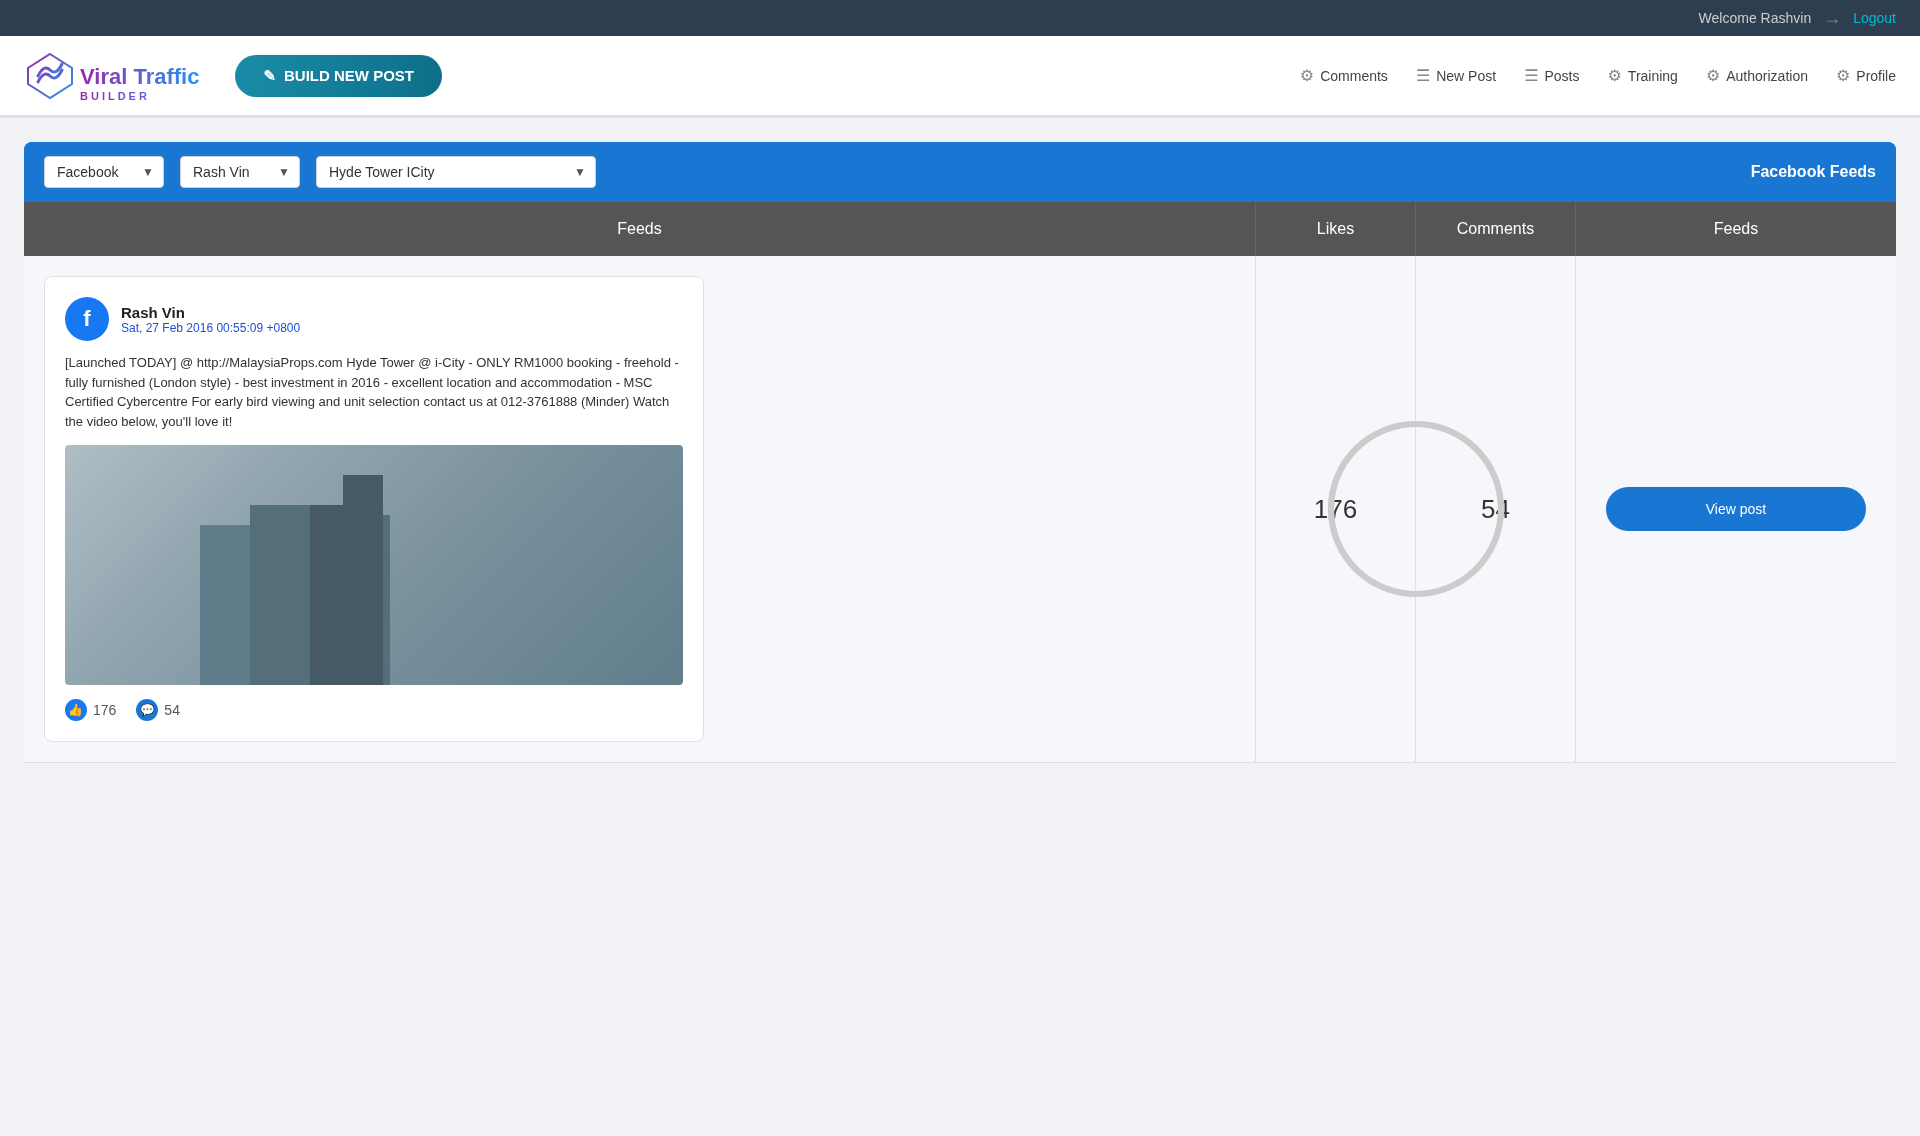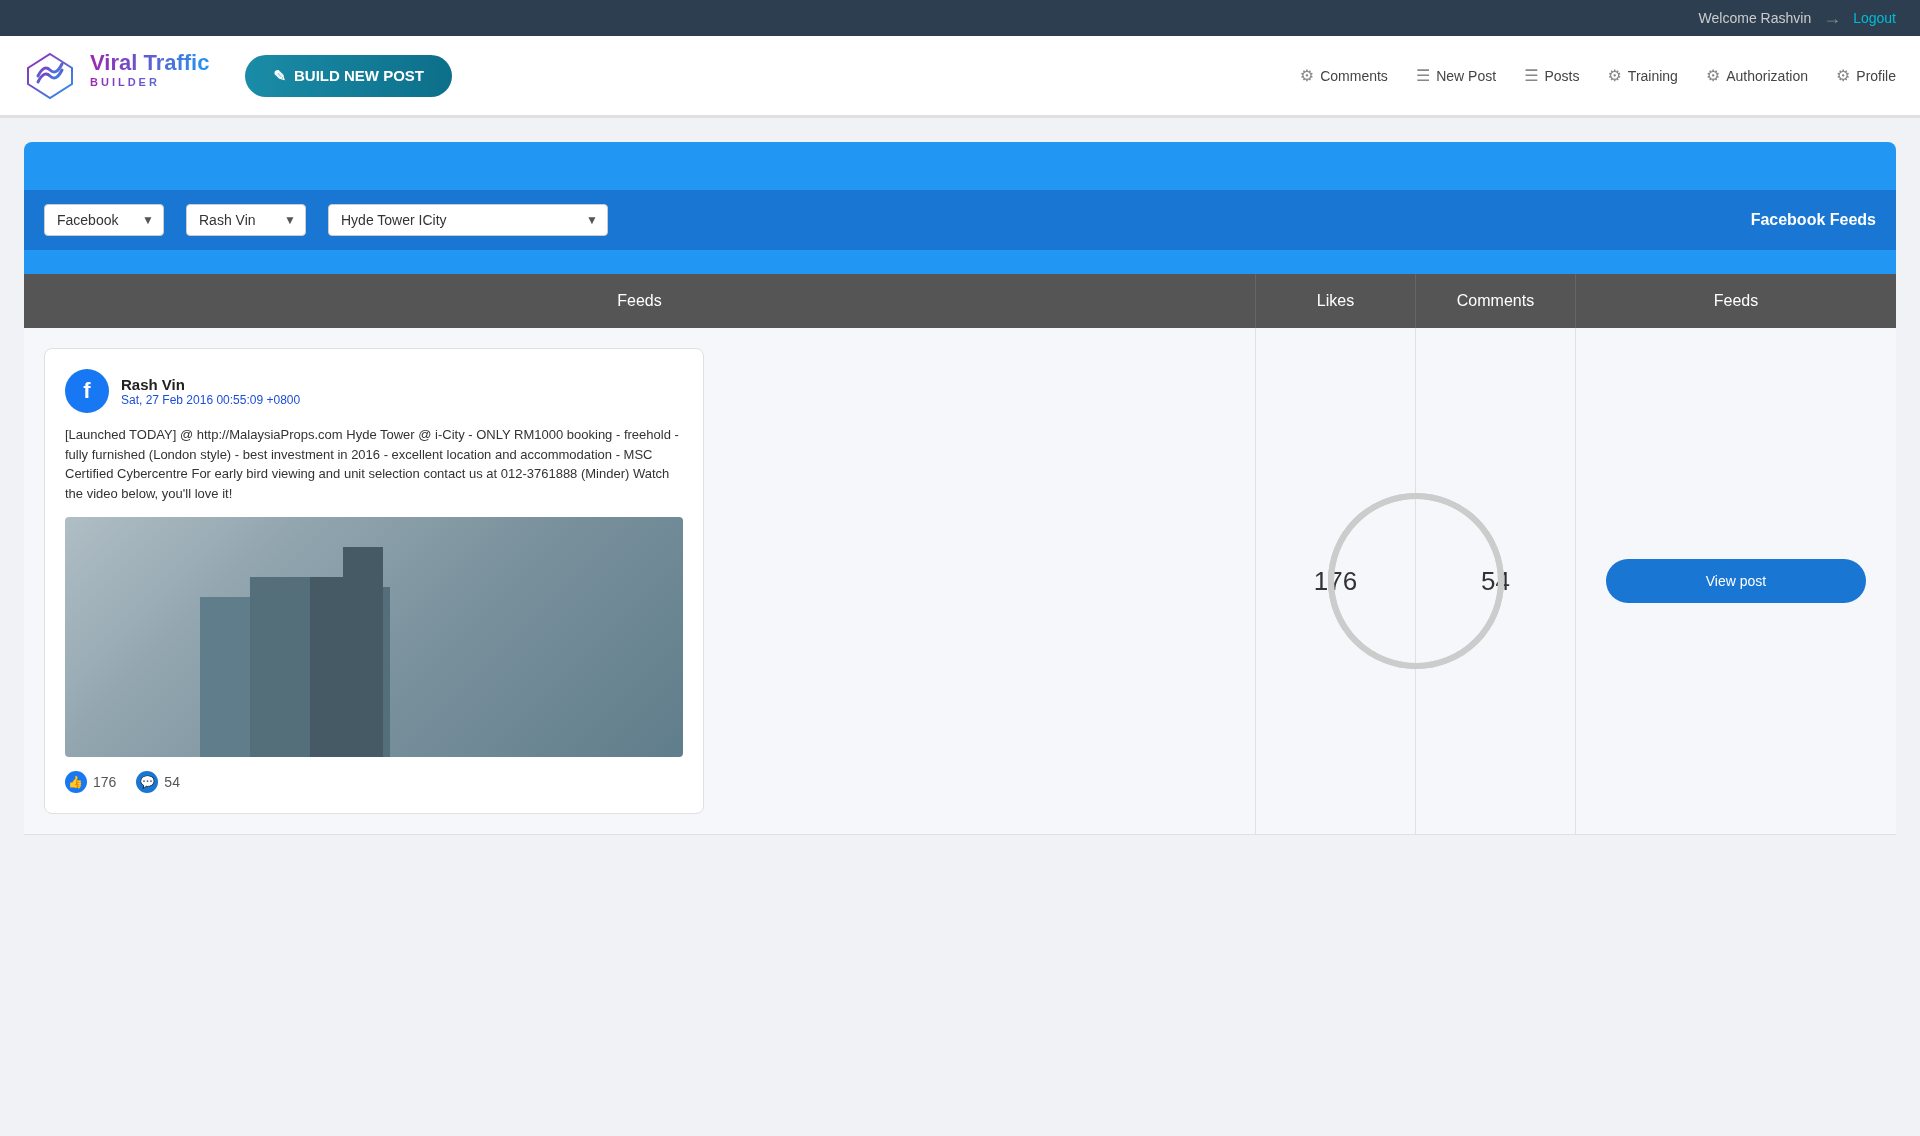--- a/index.html
+++ b/index.html
@@ -26,21 +26,21 @@
 
     
     .header {
       background: #fff;
       height: 80px;
       display: flex;
       align-items: center;
       padding: 0 24px;
       border-bottom: 1px solid #e0e0e0;
     }
-    .logo { display: flex; align-items: flex-start; gap: 14px; }
+    .logo { display: flex; align-items: flex-end; gap: 4px; }
     .logo-icon { width: 52px; height: 52px; }
     .logo-text { display: flex; flex-direction: column; }
     .logo-main { font-size: 22px; font-weight: bold; background: linear-gradient(to right, #9c27b0, #2196f3); -webkit-background-clip: text; -webkit-text-fill-color: transparent; }
     .logo-sub { font-size: 11px; background: linear-gradient(to right, #9c27b0, #2196f3); -webkit-background-clip: text; -webkit-text-fill-color: transparent; letter-spacing: 3px; font-weight: 600; }
 
     .build-btn {
       background: linear-gradient(to right, #1a8ca7, #0d6f8a);
       color: #fff;
       border: none;
       border-radius: 30px;
@@ -68,22 +68,21 @@
       background: #2196f3;
       border-radius: 8px 8px 0 0;
       overflow: hidden;
     }
 
     .feeds-header {
       background: #1976d2;
       padding: 14px 20px;
       display: flex;
       align-items: center;
-      gap: 22px;
-      margin-top: 48px;
+      gap: 16px;
     }
 
     .select-wrapper {
       position: relative;
       display: inline-block;
     }
     .feeds-select {
       appearance: none;
       background: #fff;
       border: 1px solid #ccc;
@@ -114,21 +113,20 @@
     }
 
     
     .table-header {
       background: #555;
       display: grid;
       grid-template-columns: 1fr 160px 160px 320px;
       color: #fff;
       font-size: 16px;
       font-weight: 500;
-      margin-top: 24px;
     }
     .table-header-cell {
       padding: 18px;
       text-align: center;
       border-right: 1px solid #666;
     }
     .table-header-cell:last-child { border-right: none; }
     .table-header-cell:first-child { text-align: center; }
 
     

